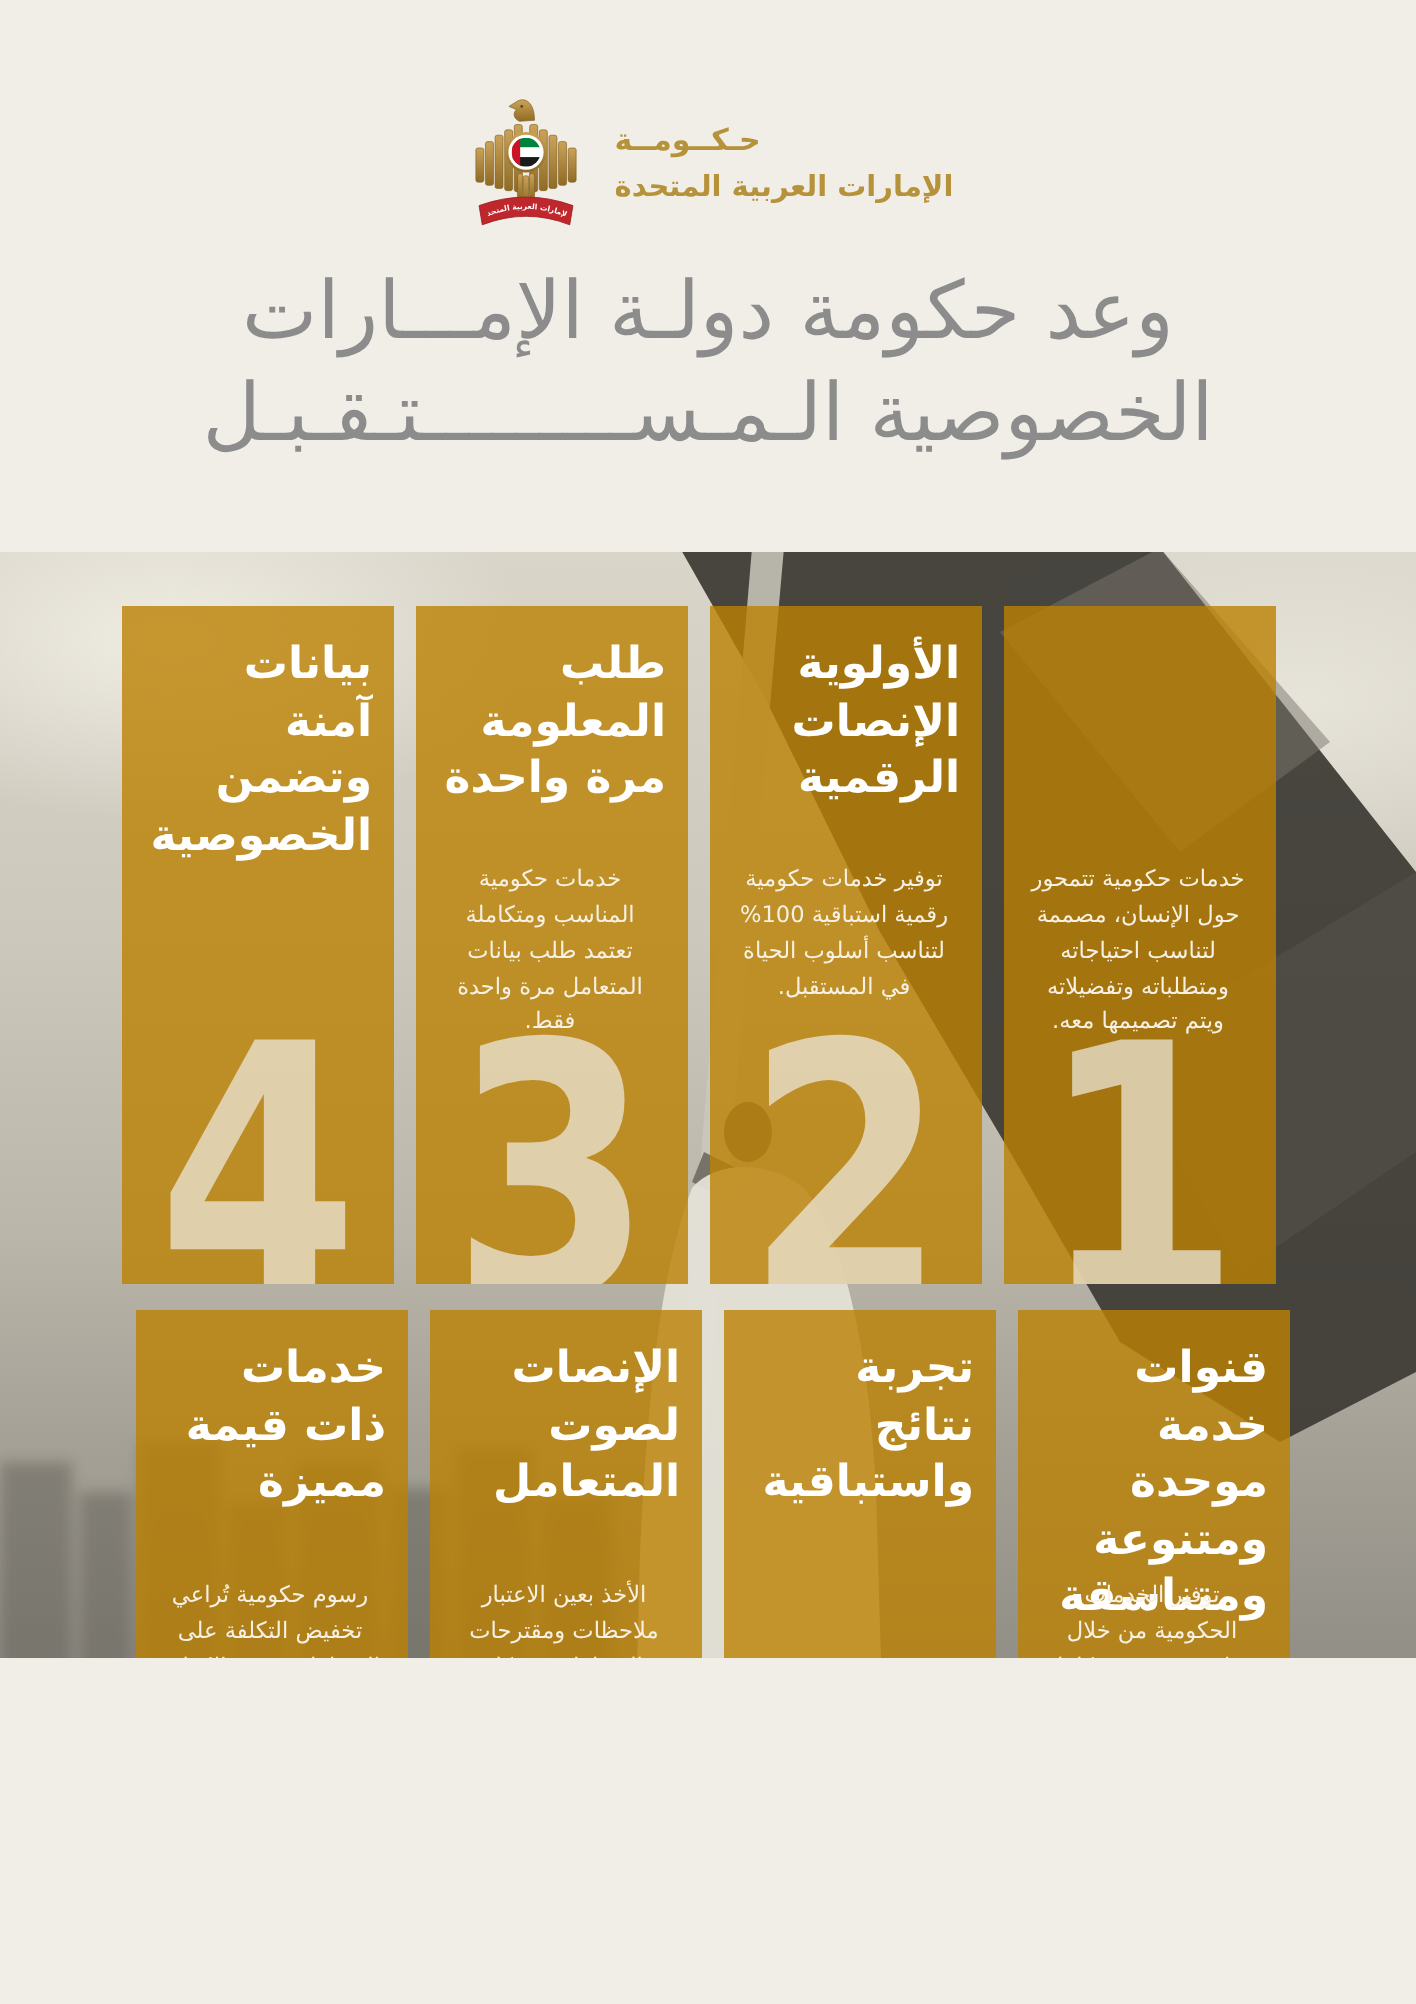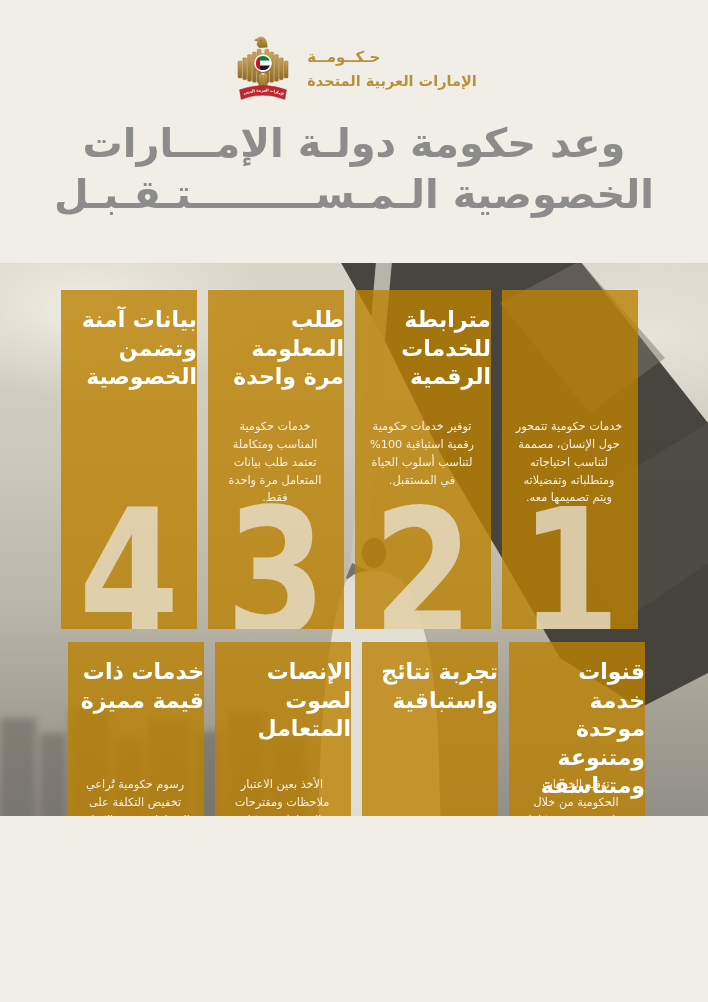--- a/index.html
+++ b/index.html
@@ -1,35 +1,35 @@
 <!DOCTYPE html>
 <html lang="ar"><head>
 <meta charset="utf-8">
 <style>
   html,body{margin:0;padding:0;background:#F1EEE7;}
   .poster{
     position:relative;width:708px;height:816px;overflow:hidden;
-    background:#F1EEE7;font-family:"DejaVu Sans",sans-serif;
+    background:#F1EEE7;font-family:"DejaVu Sans",sans-serif;margin-top:13px;
   }
   
   .gov-logo{
     position:absolute;top:26px;left:0;right:0;height:86px;
     display:flex;justify-content:center;align-items:center;gap:12px;
   }
   .logo-text{display:flex;flex-direction:column;justify-content:center;text-align:left;}
   .logo-text .l1{
     color:#B6923A;font-weight:bold;font-size:15px;line-height:1;direction:rtl;text-align:left;margin-bottom:9px;
   }
   .logo-text .l2{
     color:#B6923A;font-weight:bold;font-size:14.5px;line-height:1;direction:rtl;text-align:left;
   }
   .poster-title{
     position:absolute;top:118px;left:0;right:0;
     text-align:center;direction:rtl;
-    color:#8C8C8C;font-weight:bold;font-size:40px;line-height:1.28;
+    color:#8C8C8C;font-weight:normal;font-size:40px;line-height:1.28;
     letter-spacing:0;
   }
   
   .photo{
     position:absolute;top:263px;left:0;width:708px;height:739px;
     background:
       radial-gradient(ellipse 260px 130px at 12% 6%, rgba(246,243,234,.8), rgba(246,243,234,0) 70%),
       radial-gradient(ellipse 300px 150px at 92% 10%, rgba(241,238,229,.65), rgba(241,238,229,0) 70%),
       linear-gradient(180deg,#D9D5C9 0%,#CCC8BC 26%,#BAB6AA 46%,#A5A196 60%,#939088 74%,#8B8880 85%,#7E7C74 100%);
   }
@@ -46,21 +46,21 @@
     position:absolute;left:0;right:0;text-align:center;
     font-weight:bold;font-size:176px;line-height:1;
     color:rgba(236,231,218,0.74);
     transform:scaleX(0.82);transform-origin:50% 100%;
     z-index:0;
   }
   .row-top .num{bottom:-34px;}
   .row-bottom .num{bottom:-45px;}
   .card .ttl{
     position:relative;z-index:1;
-    margin:0;padding:16px 0 0 10px;
+    margin:0;padding:16px 11px 0 10px;
     color:#FFFFFF;font-weight:bold;font-size:22px;line-height:1.3;
     text-align:right;direction:rtl;
   }
   .card .dsc{
     position:absolute;z-index:1;left:11px;right:13px;
     color:#F6F1E4;font-size:11.3px;line-height:1.58;
     text-align:center;direction:rtl;
   }
   .row-top .dsc{top:128px;}
   .row-bottom .dsc{top:134px;}
@@ -169,21 +169,21 @@
     <div>الخصوصية الـمـســـــــــتـقـبـل</div>
   </div>
 
   <div class="row row-top">
     <div class="card">
       <div class="num">1</div>
       <div class="dsc">خدمات حكومية تتمحور حول الإنسان، مصممة لتناسب احتياجاته ومتطلباته وتفضيلاته ويتم تصميمها معه.</div>
     </div>
     <div class="card">
       <div class="num">2</div>
-      <h2 class="ttl">مترابطة للخدمات الرقمية</h2>
+      <h2 class="ttl">الأولوية الإنصات الرقمية</h2>
       <div class="dsc">توفير خدمات حكومية رقمية استباقية 100% لتناسب أسلوب الحياة في المستقبل.</div>
     </div>
     <div class="card">
       <div class="num">3</div>
       <h2 class="ttl">طلب المعلومة مرة واحدة</h2>
       <div class="dsc">خدمات حكومية المناسب ومتكاملة تعتمد طلب بيانات المتعامل مرة واحدة فقط.</div>
     </div>
     <div class="card">
       <div class="num">4</div>
       <h2 class="ttl">بيانات آمنة وتضمن الخصوصية</h2>

